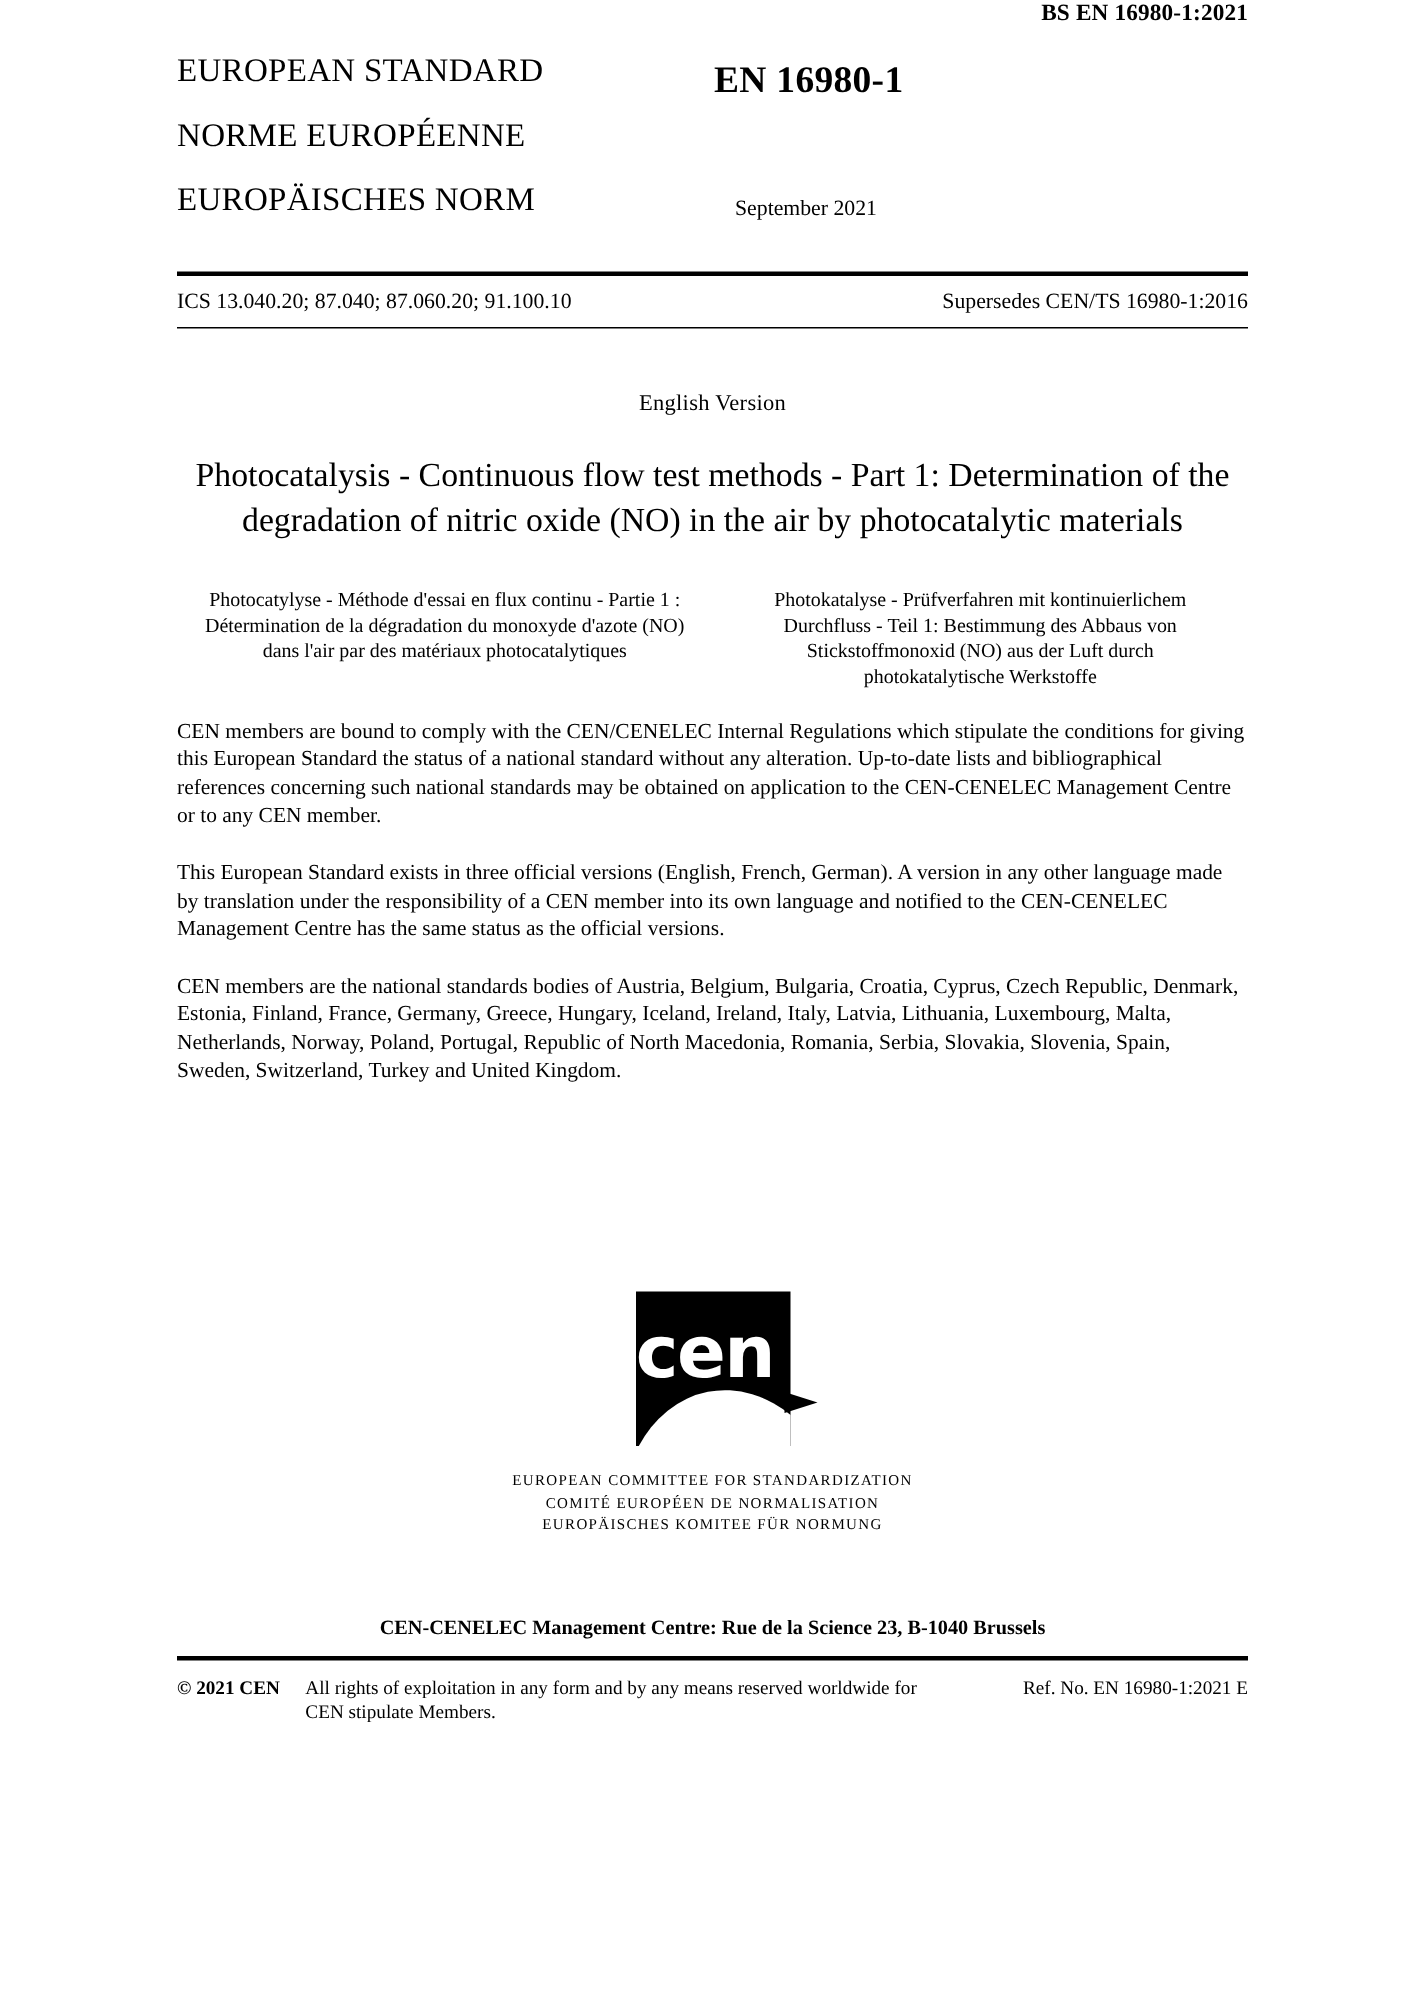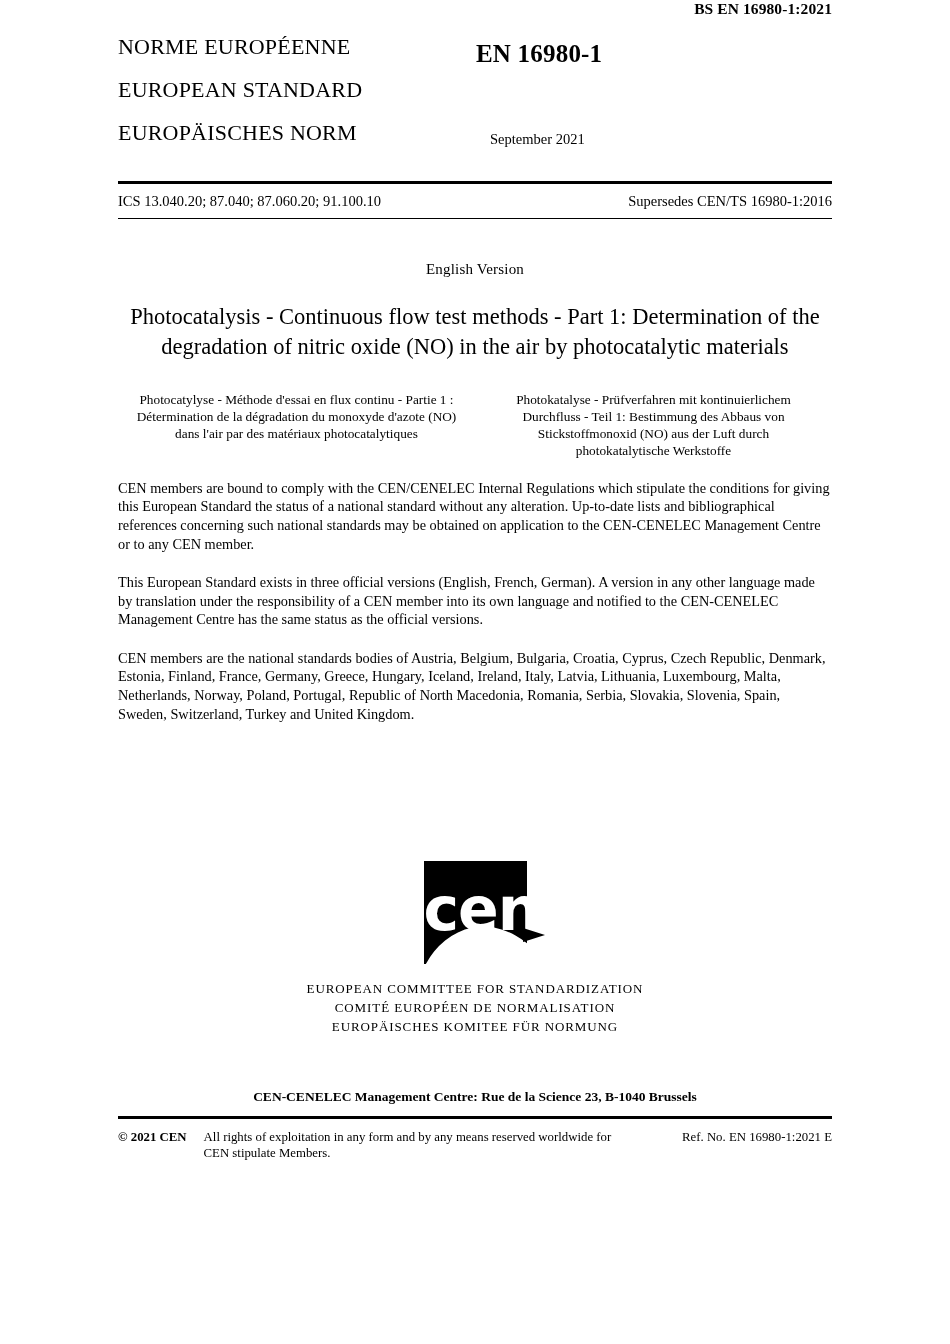--- a/index.html
+++ b/index.html
@@ -129,21 +129,21 @@
     background: #000;
   }
   .cen-logo .letters {
     position: absolute;
     top: 13px;
     left: 0;
     width: 93px;
     text-align: center;
     font-family: "DejaVu Sans", sans-serif;
     font-weight: bold;
-    font-size: 60px;
+    font-size: 48px;
     color: #ffffff;
     letter-spacing: -1px;
   }
   .cen-logo .swoosh {
     position: absolute;
     left: 0;
     bottom: 0;
     width: 103px;
     height: 42px;
     overflow: hidden;
@@ -166,21 +166,21 @@
     width: 0;
     height: 0;
     border-left: 22px solid #000;
     border-top: 7px solid transparent;
     border-bottom: 7px solid transparent;
   }
 
   .org-names {
     text-align: center;
     margin-top: 12px;
-    font-size: 13px;
+    font-size: 10px;
     line-height: 1.45;
     letter-spacing: 0.9px;
   }
 
   .mgmt-centre {
     text-align: center;
     font-size: 13.5px;
     font-weight: bold;
     margin-top: 52px;
   }
@@ -211,22 +211,22 @@
 </style>
 </head>
 <body>
 
 <div class="page">
 
   <div class="doc-ref">BS EN 16980-1:2021</div>
 
   <div class="title-block">
     <div class="lang-titles">
+      <div>EUROPEAN STANDARD</div>
       <div>NORME EUROPÉENNE</div>
-      <div>EUROPEAN STANDARD</div>
       <div>EUROPÄISCHES NORM</div>
     </div>
     <div class="std-col">
       <div class="std-number">EN 16980-1</div>
       <div class="std-date">September 2021</div>
     </div>
   </div>
 
   <hr class="rule-thick">
 

